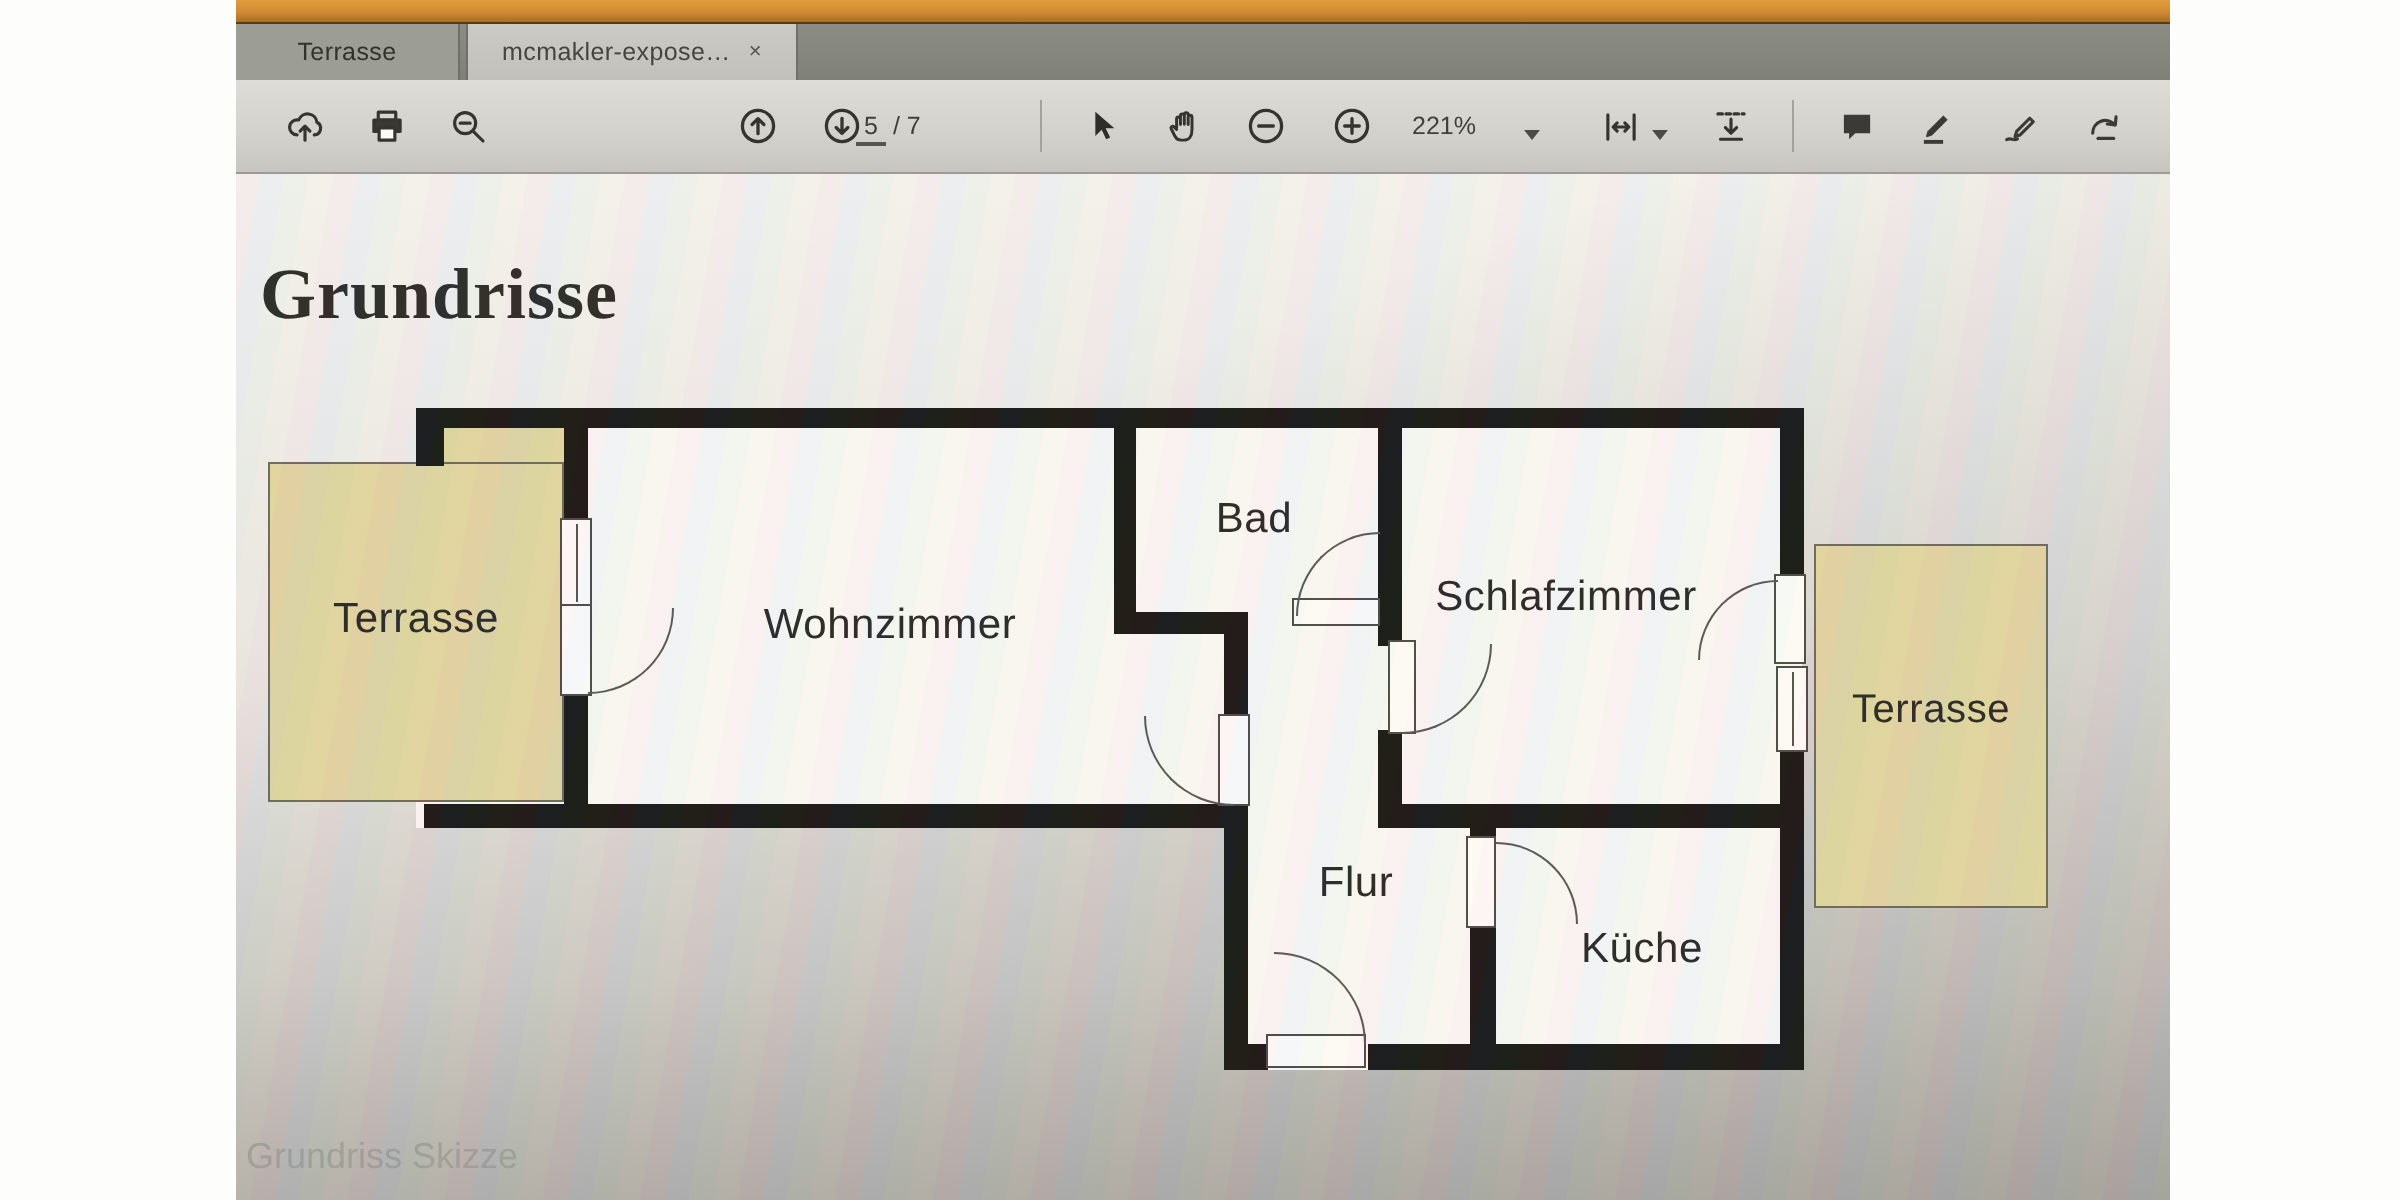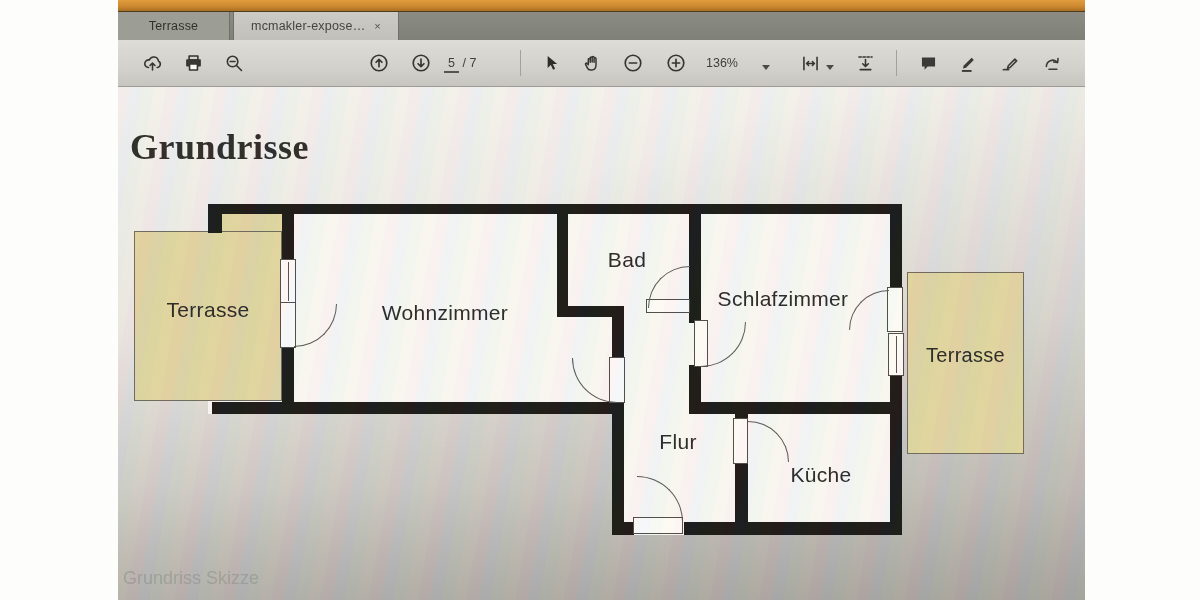--- a/index.html
+++ b/index.html
@@ -114,21 +114,21 @@
 </div>
 <div class="tbtn" style="left:408px">
   <span>
       <svg width="22" height="22" viewBox="0 0 24 24" fill="none" stroke="#35342f" stroke-width="1.8" stroke-linecap="round" stroke-linejoin="round">
         <circle cx="12" cy="12" r="8.5"></circle>
         <path d="M12 7.8v8 M8.8 12.8 12 16l3.2-3.2"></path>
       </svg>
     </span>
 </div>
 
-<div class="tb-text" style="left:444px">
+<div class="tb-text" style="left:428px">
   <span class="page-current">5</span>
   <span>/</span>
   <span>7</span>
 </div>
 
 <div class="tb-sep" style="left:520px"></div>
 
 <div class="tbtn" style="left:538px">
   <span>
       <svg width="20" height="20" viewBox="0 0 24 24">
@@ -154,21 +154,21 @@
 <div class="tbtn" style="left:663px">
   <span>
       <svg width="22" height="22" viewBox="0 0 24 24" fill="none" stroke="#35342f" stroke-width="1.8" stroke-linecap="round">
         <circle cx="12" cy="12" r="8.5"></circle>
         <path d="M8 12h8 M12 8v8"></path>
       </svg>
     </span>
 </div>
 
 <div class="tb-text" style="left:706px">
-  <span>136%</span>
+  <span>221%</span>
 </div>
 <span class="caret abs" style="left:762px; top:65px"></span>
 
 <div class="tbtn" style="left:797px">
   <span>
       <svg width="21" height="21" viewBox="0 0 24 24" fill="none" stroke="#35342f" stroke-width="1.8" stroke-linecap="round" stroke-linejoin="round">
         <path d="M4.5 5v14 M19.5 5v14 M7.5 12h9 M9.8 9.7 7.5 12l2.3 2.3 M14.2 9.7l2.3 2.3-2.3 2.3"></path>
       </svg>
     </span>
 </div>

